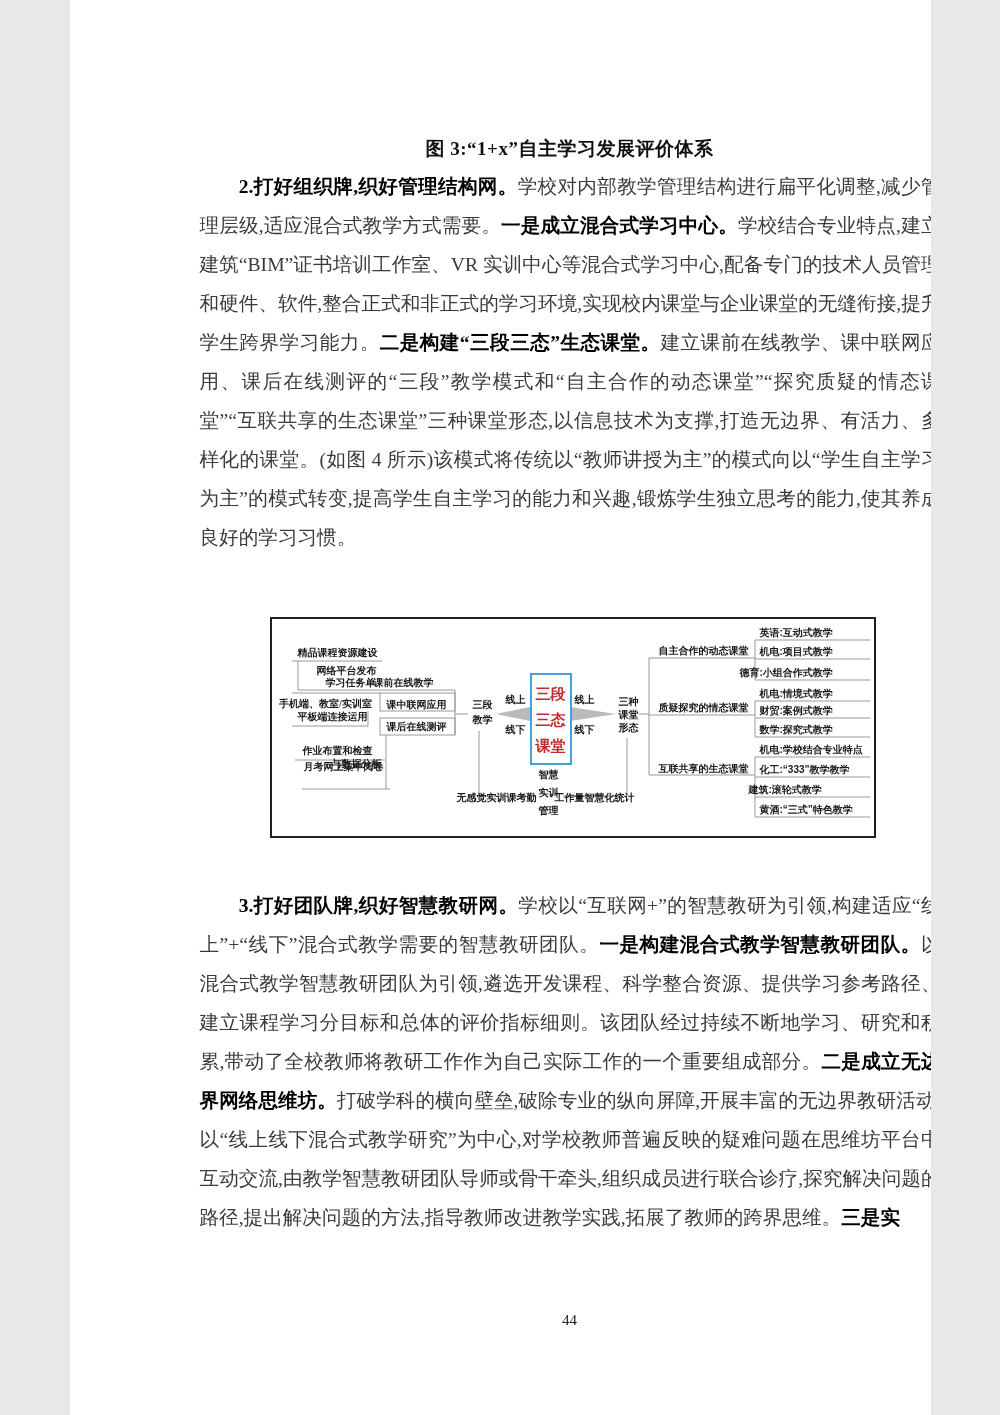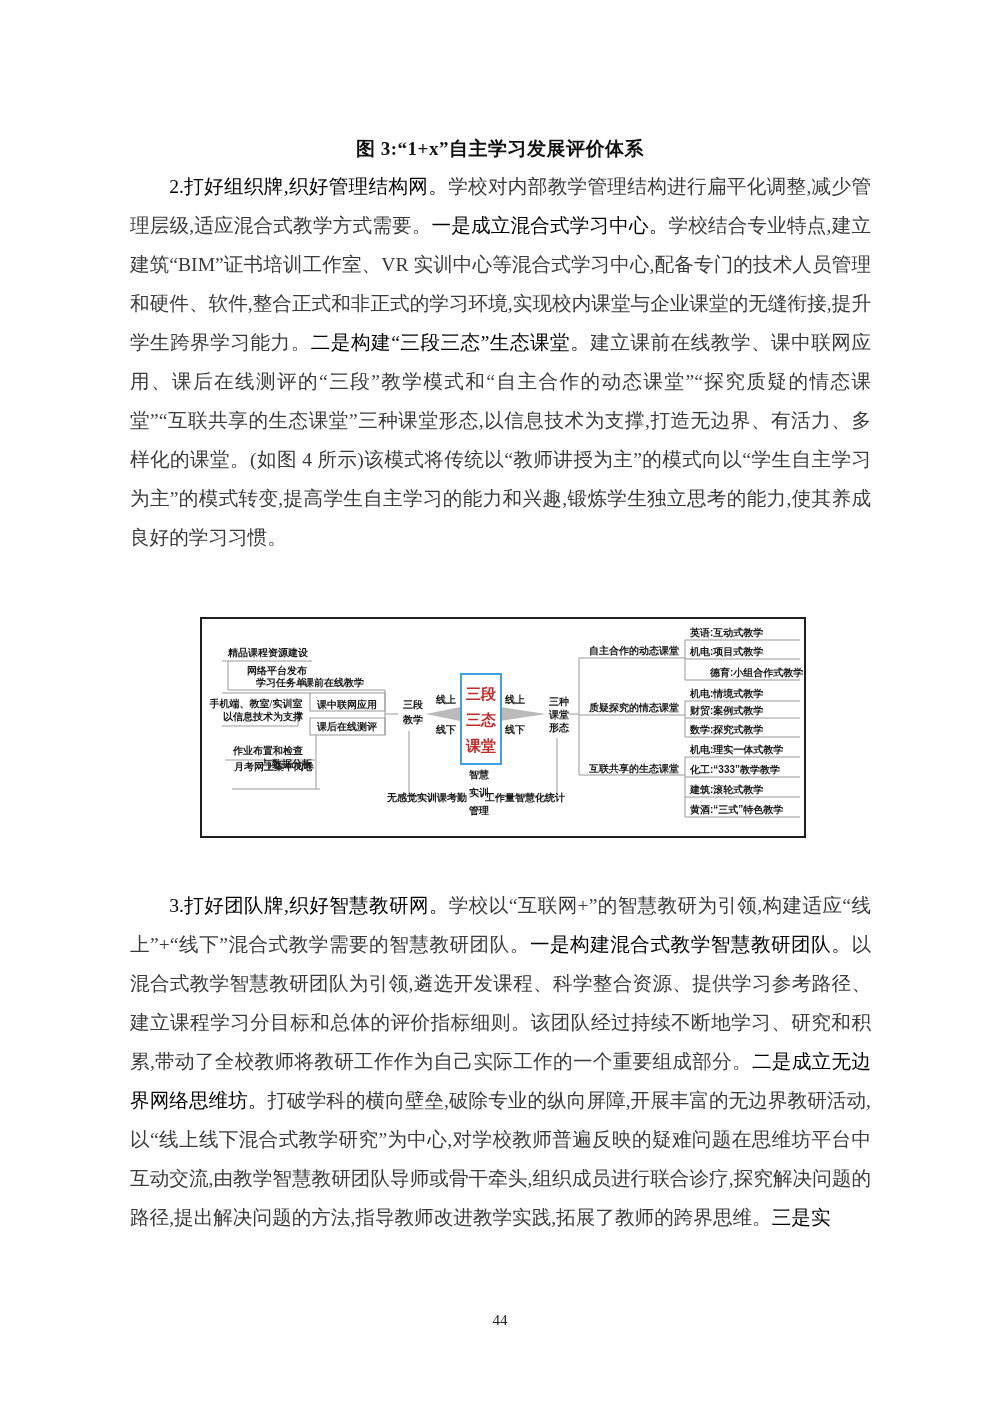--- a/index.html
+++ b/index.html
@@ -1,29 +1,29 @@
 <!DOCTYPE html>
 <html><head>
 <meta charset="utf-8">
 <style>
   html,body{margin:0;padding:0;background:#e8e8e8;}
   .page{
-    position:relative;width:1000px;height:1415px;margin:0 auto;background:#ffffff;
+    position:relative;width:861px;height:1415px;margin:0 auto;background:#ffffff;
     font-family:"Liberation Serif","DejaVu Serif",serif;overflow:hidden;
   }
   .fig-caption{
     position:absolute;left:0;width:1000px;text-align:center;
     font-size:19px;font-weight:bold;color:#111;letter-spacing:0.5px;
   }
   .para{
     position:absolute;left:130px;width:741px;margin:0;
     font-size:19.6px;line-height:39px;color:#3a3a3a;
     text-align:justify;text-justify:inter-ideograph;text-indent:2em;
   }
-  .para b{color:#000;font-weight:normal;}
+  .para b{color:#000;font-weight:bold;}
   .figure{
     position:absolute;left:200px;top:617px;width:602px;height:217px;
     border:2px solid #1f1f1f;background:#fff;
   }
   .figure svg{position:absolute;left:0;top:0;}
   .fl{
     position:absolute;font-family:"Liberation Sans","DejaVu Sans",sans-serif;
     font-size:10px;font-weight:bold;color:#1a1a1a;white-space:nowrap;line-height:12px;text-align:center;
   }
   .flc{transform:translateX(-50%);font-family:Liberation Serif, serif;} 
@@ -97,21 +97,21 @@
       </g>
 
       <polygon points="224,95 258,88 258,102" fill="#aeaeae" opacity="0.85"></polygon>
       <polygon points="298,88 298,102 344,95" fill="#aeaeae" opacity="0.85"></polygon>
     </svg>
 
     <div class="fl flc" style="left:66px;top:28px">精品课程资源建设</div>
     <div class="fl flc" style="left:75px;top:46px">网络平台发布</div>
     <div class="fl flc" style="left:79px;top:58px">学习任务单</div>
     <div class="fl flc" style="left:54px;top:79px">手机端、教室/实训室</div>
-    <div class="fl flc" style="left:61px;top:92px">以信息技术为支撑</div>
+    <div class="fl flc" style="left:61px;top:92px">平板端连接运用</div>
     <div class="fl flc" style="left:66px;top:126px">作业布置和检查</div>
     <div class="fl flc" style="left:72px;top:142px">月考网上集中阅卷</div>
     <div class="fl flc" style="left:85px;top:139px">与数据分析</div>
 
     <div class="fl flc" style="left:132px;top:58px">课前在线教学</div>
     <div class="fl flc" style="left:145px;top:80px">课中联网应用</div>
     <div class="fl flc" style="left:145px;top:102px">课后在线测评</div>
 
     <div class="fl flc" style="left:211px;top:80px">三段</div>
     <div class="fl flc" style="left:211px;top:95px">教学</div>
@@ -136,27 +136,27 @@
     <div class="fl flc" style="left:277px;top:168px">实训</div>
     <div class="fl flc" style="left:277px;top:186px">管理</div>
     <div class="fl flc" style="left:323px;top:173px">工作量智慧化统计</div>
 
     <div class="fl" style="left:387px;top:26px">自主合作的动态课堂</div>
     <div class="fl" style="left:387px;top:83px">质疑探究的情态课堂</div>
     <div class="fl" style="left:387px;top:144px">互联共享的生态课堂</div>
 
     <div class="fl" style="left:488px;top:8px">英语:互动式教学</div>
     <div class="fl" style="left:488px;top:27px">机电:项目式教学</div>
-    <div class="fl" style="left:508px;top:48px">德育:小组合作式教学</div>
+    <div class="fl" style="left:468px;top:48px">德育:小组合作式教学</div>
     <div class="fl" style="left:488px;top:69px">机电:情境式教学</div>
     <div class="fl" style="left:488px;top:86px">财贸:案例式教学</div>
     <div class="fl" style="left:488px;top:105px">数学:探究式教学</div>
-    <div class="fl" style="left:488px;top:125px">机电:理实一体式教学</div>
+    <div class="fl" style="left:488px;top:125px">机电:学校结合专业特点</div>
     <div class="fl" style="left:488px;top:145px">化工:“333”教学教学</div>
-    <div class="fl" style="left:488px;top:165px">建筑:滚轮式教学</div>
+    <div class="fl" style="left:477px;top:165px">建筑:滚轮式教学</div>
     <div class="fl" style="left:488px;top:185px">黄酒:“三式”特色教学</div>
   </div>
 
 
   <p class="para" style="top:886px"><b>3.打好团队牌,织好智慧教研网。</b><span>学校以“互联网+”的智慧教研为引领,构建适应“线上”+“线下”混合式教学需要的智慧教研团队。</span><b>一是构建混合式教学智慧教研团队。</b><span>以混合式教学智慧教研团队为引领,遴选开发课程、科学整合资源、提供学习参考路径、建立课程学习分目标和总体的评价指标细则。该团队经过持续不断地学习、研究和积累,带动了全校教师将教研工作作为自己实际工作的一个重要组成部分。</span><b>二是成立无边界网络思维坊。</b><span>打破学科的横向壁垒,破除专业的纵向屏障,开展丰富的无边界教研活动,以“线上线下混合式教学研究”为中心,对学校教师普遍反映的疑难问题在思维坊平台中互动交流,由教学智慧教研团队导师或骨干牵头,组织成员进行联合诊疗,探究解决问题的路径,提出解决问题的方法,指导教师改进教学实践,拓展了教师的跨界思维。</span><b>三是实</b></p>
 
   <div class="page-number">44</div>
 
 </div>
 

